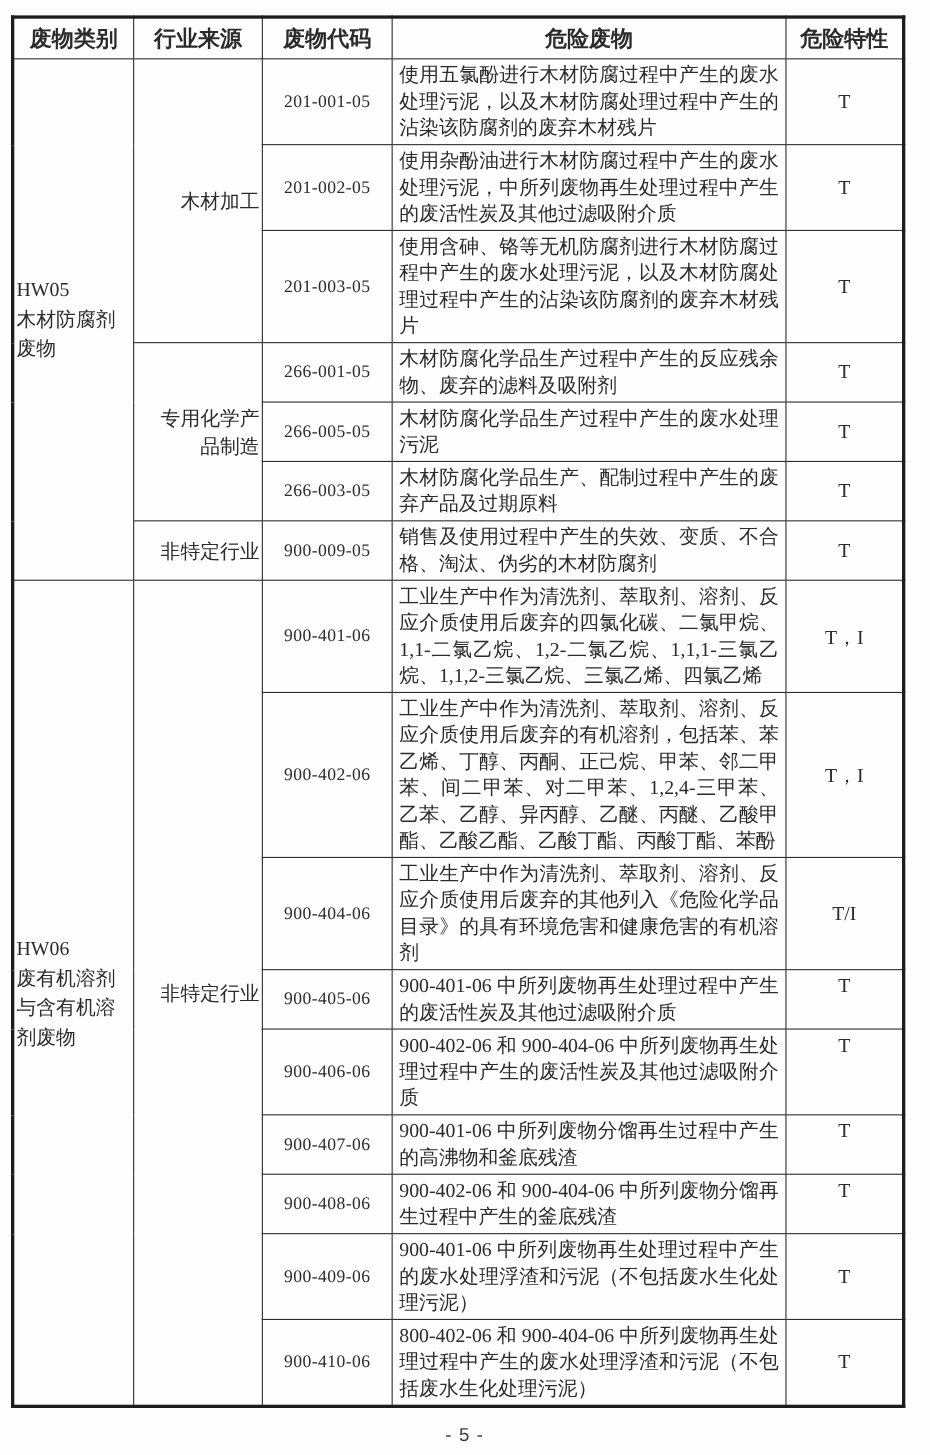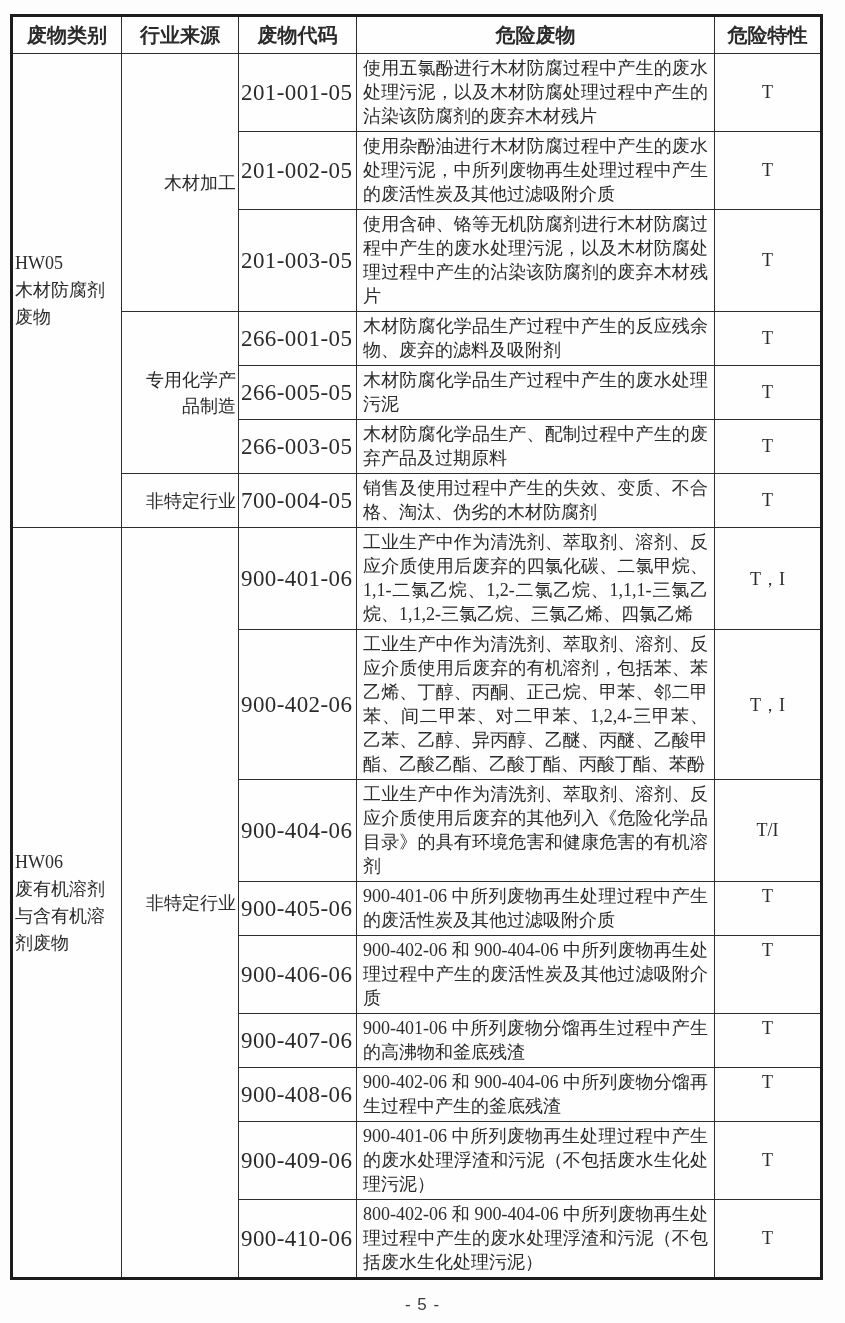--- a/index.html
+++ b/index.html
@@ -50,23 +50,23 @@
   }
   td.ind {
     text-align: right;
     vertical-align: middle;
     font-size: 18px;
     line-height: 26px;
     white-space: pre-line;
     padding: 2px;
   }
   td.code {
-    text-align: left;
-    vertical-align: middle;
-    font-size: 23px;
+    text-align: center;
+    vertical-align: middle;
+    font-size: 16px;
     letter-spacing: 0.4px;
     padding: 2px;
   }
   td.desc {
     text-align: justify;
     vertical-align: top;
     font-size: 18px;
     line-height: 24px;
     padding: 2px 6px 3px 6px;
   }
@@ -147,21 +147,21 @@
         <td class="desc">木材防腐化学品生产过程中产生的废水处理污泥</td>
         <td class="haz">T</td>
       </tr>
       <tr>
         <td class="code">266-003-05</td>
         <td class="desc">木材防腐化学品生产、配制过程中产生的废弃产品及过期原料</td>
         <td class="haz">T</td>
       </tr>
       <tr>
         <td class="ind">非特定行业</td>
-        <td class="code">700-004-05</td>
+        <td class="code">900-009-05</td>
         <td class="desc">销售及使用过程中产生的失效、变质、不合格、淘汰、伪劣的木材防腐剂</td>
         <td class="haz">T</td>
       </tr>
 
       <tr>
         <td class="cat" rowspan="9">HW06
 废有机溶剂
 与含有机溶
 剂废物</td>
         <td class="ind" rowspan="9">非特定行业</td>

